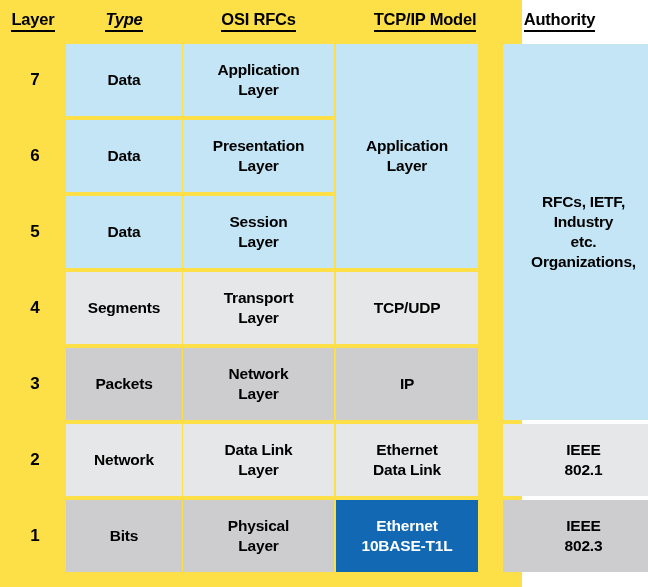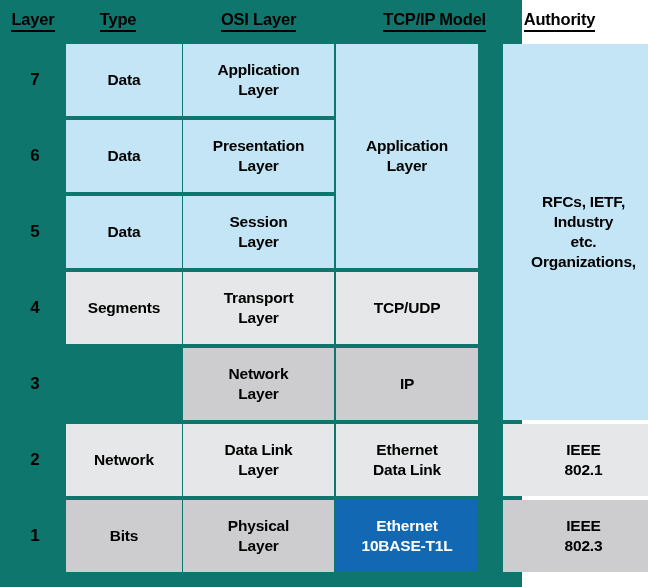--- a/index.html
+++ b/index.html
@@ -12,21 +12,21 @@
     height: 587px;
     font-family: "Liberation Sans", sans-serif;
     color: #000000;
     overflow: hidden;
   }
 
   .table-wrap {
     position: relative;
     width: 522px;
     height: 587px;
-    background: #0f766e;
+    background: #fde047;
   }
 
   
   .header-row {
     position: absolute;
     left: 0;
     top: 0;
     width: 648px;
     height: 44px;
   }
@@ -41,23 +41,23 @@
     white-space: nowrap;
   }
   .col-header span {
     border-bottom: 2px solid #000000;
     padding-bottom: 1px;
     display: inline-block;
     line-height: 19px;
   }
 
   .h-layer    { left: 0px;   width: 66px; }
-  .h-type     { left: 60px;  width: 116px; }
+  .h-type     { left: 66px;  width: 116px; font-style: italic; }
   .h-osi      { left: 183px; width: 151px; }
-  .h-tcpip    { left: 344px; width: 142px; text-align: right; }
+  .h-tcpip    { left: 354px; width: 142px; }
   .h-auth     { left: 479px; width: 161px; }
 
   
   .body-grid {
     position: absolute;
     left: 0;
     top: 44px;
     width: 648px;
     height: 533px;
   }
@@ -108,39 +108,40 @@
   .span-r7to3 { top: 0px;   height: 376px; }
 </style>
 </head>
 <body>
 
 <div class="table-wrap">
 
   <div class="header-row">
     <div class="col-header h-layer"><span>Layer</span></div>
     <div class="col-header h-type"><span>Type</span></div>
-    <div class="col-header h-osi"><span>OSI Layer</span></div>
+    <div class="col-header h-osi"><span>OSI RFCs</span></div>
     <div class="col-header h-tcpip"><span>TCP/IP Model</span></div>
     <div class="col-header h-auth"><span>Authority</span></div>
   </div>
 
   <div class="body-grid">
 
     <div class="cell layer-num c-layer r7">7</div>
     <div class="cell layer-num c-layer r6">6</div>
     <div class="cell layer-num c-layer r5">5</div>
     <div class="cell layer-num c-layer r4">4</div>
     <div class="cell layer-num c-layer r3">3</div>
     <div class="cell layer-num c-layer r2">2</div>
     <div class="cell layer-num c-layer r1">1</div>
 
     <div class="cell c-type r7 fill-blue">Data</div>
     <div class="cell c-type r6 fill-blue">Data</div>
     <div class="cell c-type r5 fill-blue">Data</div>
     <div class="cell c-type r4 fill-gray1">Segments</div>
+    <div class="cell c-type r3 fill-gray2">Packets</div>
     <div class="cell c-type r2 fill-gray1">Network</div>
     <div class="cell c-type r1 fill-gray2">Bits</div>
 
     <div class="cell c-osi r7 fill-blue">
       <div>
         <div>Application</div>
         <div>Layer</div>
       </div>
     </div>
     <div class="cell c-osi r6 fill-blue">

